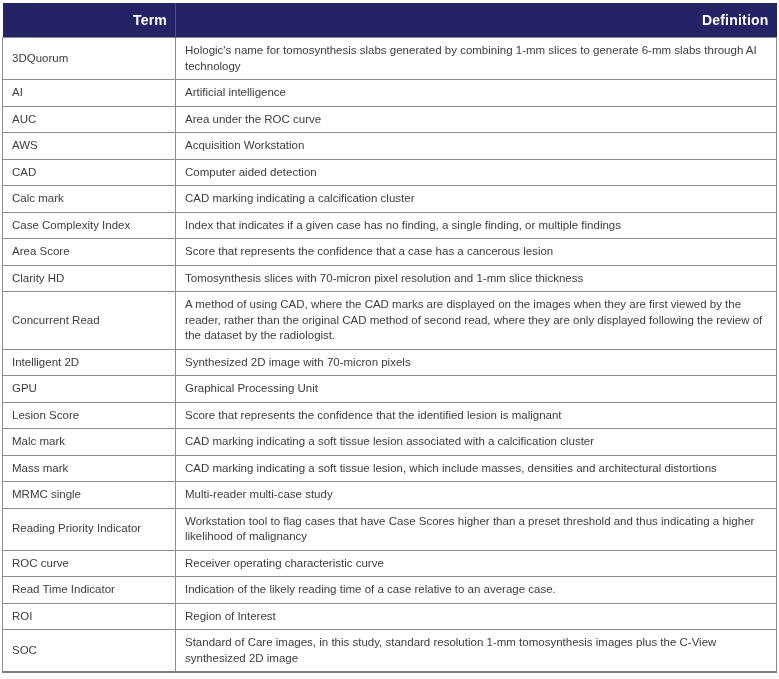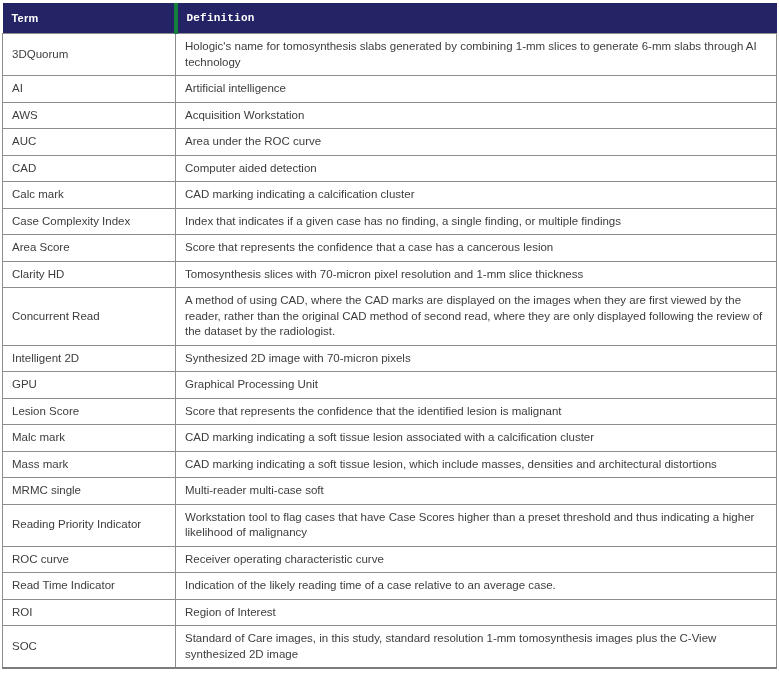--- a/index.html
+++ b/index.html
@@ -24,29 +24,28 @@
   table.glossary {
     width: 775px;
     border-collapse: collapse;
     table-layout: fixed;
     border-bottom: 2px solid #7d7d7d;
   }
   col.term-col { width: 173px; }
   thead th {
     background: var(--header-bg);
     color: var(--header-fg);
-    font-size: 11px;
+    font-size: 14px;
     font-weight: bold;
     letter-spacing: 0.2px;
-    text-align: left;
+    text-align: right;
     padding: 9px 8px 9px 9px;
   }
   thead th + th {
-    border-left: 4px solid #15803d;
-    font-family: Liberation Mono, monospace;
+    border-left: 1px solid #15803d;
   }
   tbody td {
     border: 1px solid var(--border);
     font-size: 11.5px;
     color: var(--text);
     line-height: 15.5px;
     padding: 5px 9px 5px 9px;
     vertical-align: middle;
     word-wrap: break-word;
   }
@@ -74,27 +73,27 @@
     <td class="term">3DQuorum</td>
     <td class="definition">Hologic's name for tomosynthesis slabs generated by combining 1-mm slices to generate 6-mm slabs through AI technology</td>
   </tr>
 
   <tr>
     <td class="term">AI</td>
     <td class="definition">Artificial intelligence</td>
   </tr>
 
   <tr>
-    <td class="term">AWS</td>
-    <td class="definition">Acquisition Workstation</td>
+    <td class="term">AUC</td>
+    <td class="definition">Area under the ROC curve</td>
   </tr>
 
   <tr>
-    <td class="term">AUC</td>
-    <td class="definition">Area under the ROC curve</td>
+    <td class="term">AWS</td>
+    <td class="definition">Acquisition Workstation</td>
   </tr>
 
   <tr>
     <td class="term">CAD</td>
     <td class="definition">Computer aided detection</td>
   </tr>
 
   <tr>
     <td class="term">Calc mark</td>
     <td class="definition">CAD marking indicating a calcification cluster</td>
@@ -141,21 +140,21 @@
     <td class="definition">CAD marking indicating a soft tissue lesion associated with a calcification cluster</td>
   </tr>
 
   <tr>
     <td class="term">Mass mark</td>
     <td class="definition">CAD marking indicating a soft tissue lesion, which include masses, densities and architectural distortions</td>
   </tr>
 
   <tr>
     <td class="term">MRMC single</td>
-    <td class="definition">Multi-reader multi-case soft</td>
+    <td class="definition">Multi-reader multi-case study</td>
   </tr>
 
   <tr>
     <td class="term">Reading Priority Indicator</td>
     <td class="definition">Workstation tool to flag cases that have Case Scores higher than a preset threshold and thus indicating a higher likelihood of malignancy</td>
   </tr>
 
   <tr>
     <td class="term">ROC curve</td>
     <td class="definition">Receiver operating characteristic curve</td>

